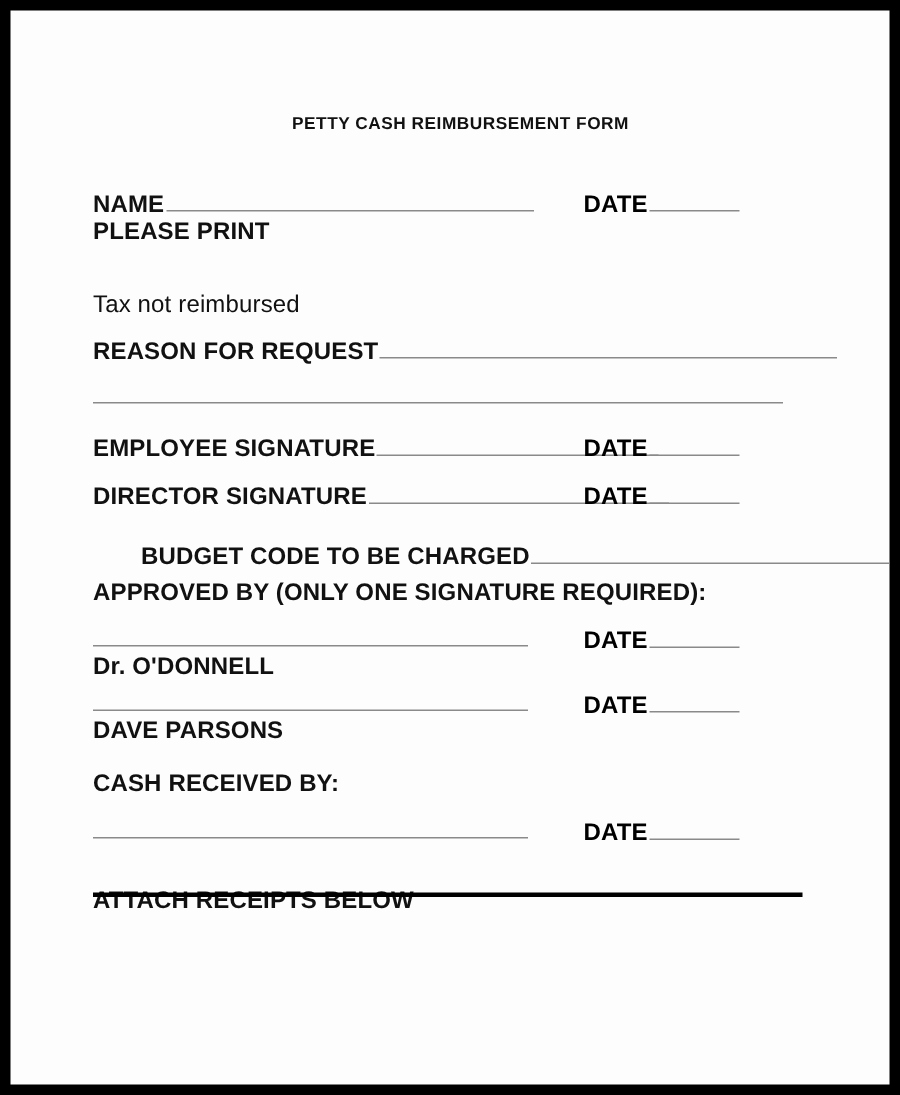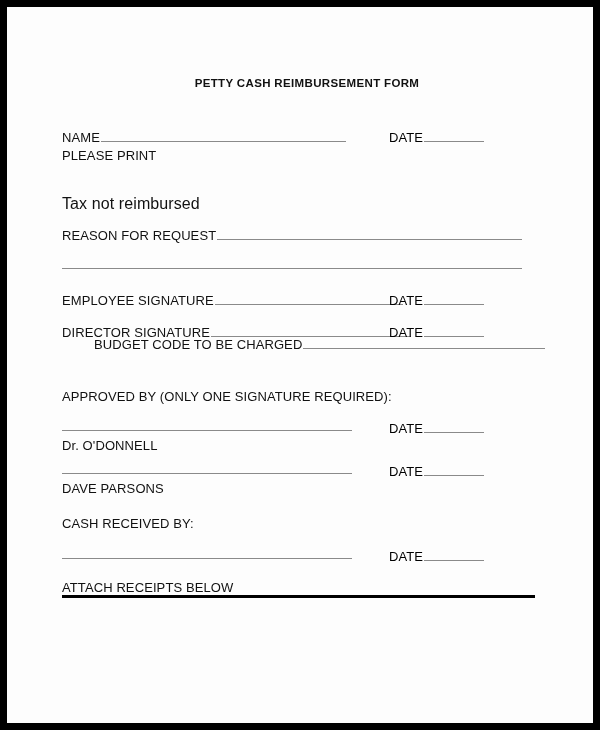--- a/index.html
+++ b/index.html
@@ -38,22 +38,22 @@
   }
 
   .row {
     position: absolute;
     left: 55px;
     white-space: nowrap;
     color: #111111;
   }
 
   .lbl {
-    font-size: 13px;
-    font-weight: normal;
+    font-size: 16px;
+    font-weight: bold;
     letter-spacing: 0.1px;
     vertical-align: baseline;
   }
   .lbl-reg {
     font-size: 16px;
     font-weight: normal;
     letter-spacing: 0.1px;
   }
 
   
@@ -119,21 +119,21 @@
     <span class="lbl">DATE</span><span class="blank" style="width:60px;"></span>
   </div>
 
   <div class="row" style="top:316px;">
     <span class="lbl">DIRECTOR SIGNATURE</span><span class="blank" style="width:200px;"></span>
   </div>
   <div class="date-group" style="left:382px; top:316px;">
     <span class="lbl">DATE</span><span class="blank" style="width:60px;"></span>
   </div>
 
-  <div class="row" style="top:328px;padding-left:32px;">
+  <div class="row" style="top:356px;padding-left:32px;">
     <span class="lbl">BUDGET CODE TO BE CHARGED</span><span class="blank" style="width:242px;"></span>
   </div>
 
   <div class="row" style="top:380px;">
     <span class="lbl">APPROVED BY (ONLY ONE SIGNATURE REQUIRED):</span>
   </div>
 
   <div class="rule" style="left:55px; top:423px; width:290px;"></div>
   <div class="date-group" style="left:382px; top:412px;">
     <span class="lbl">DATE</span><span class="blank" style="width:60px;"></span>
@@ -151,18 +151,18 @@
   </div>
 
   <div class="row" style="top:507px;">
     <span class="lbl">CASH RECEIVED BY:</span>
   </div>
   <div class="rule" style="left:55px; top:551px; width:290px;"></div>
   <div class="date-group" style="left:382px; top:540px;">
     <span class="lbl">DATE</span><span class="blank" style="width:60px;"></span>
   </div>
 
-  <div class="row" style="top:571px;">
+  <div class="row" style="top:585px;">
     <span class="lbl">ATTACH RECEIPTS BELOW</span>
   </div>
   <div class="rule-heavy" style="left:55px; top:588px; width:473px;"></div>
 
 </div>
 
 </body></html>

